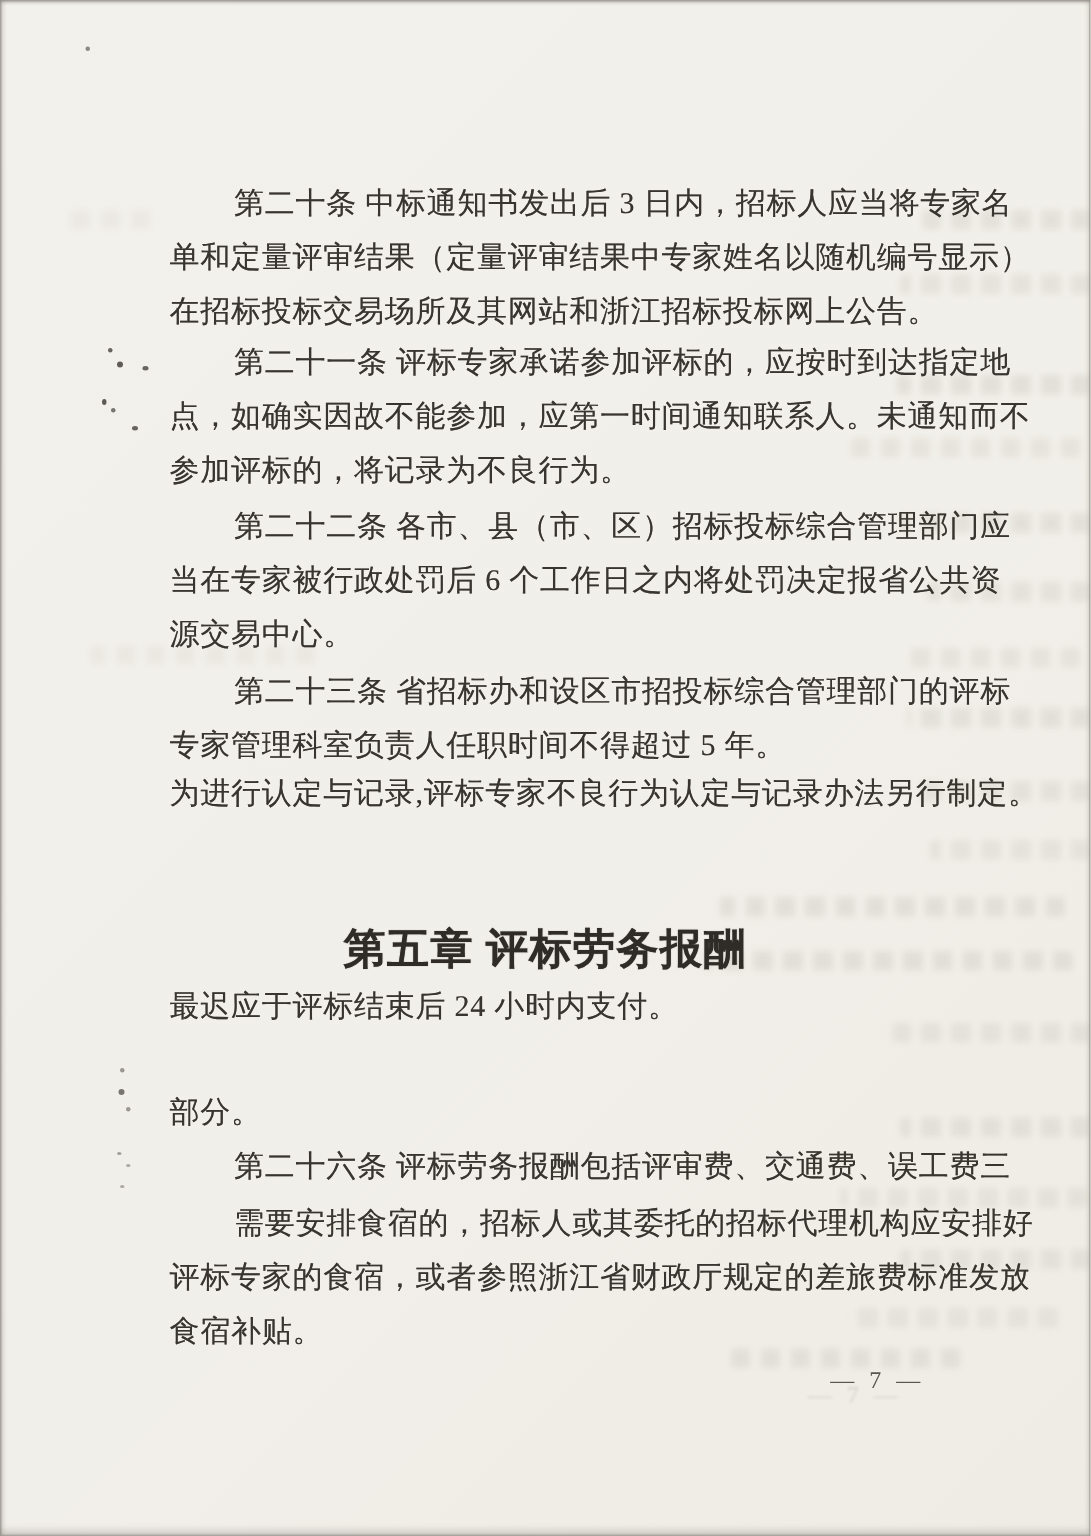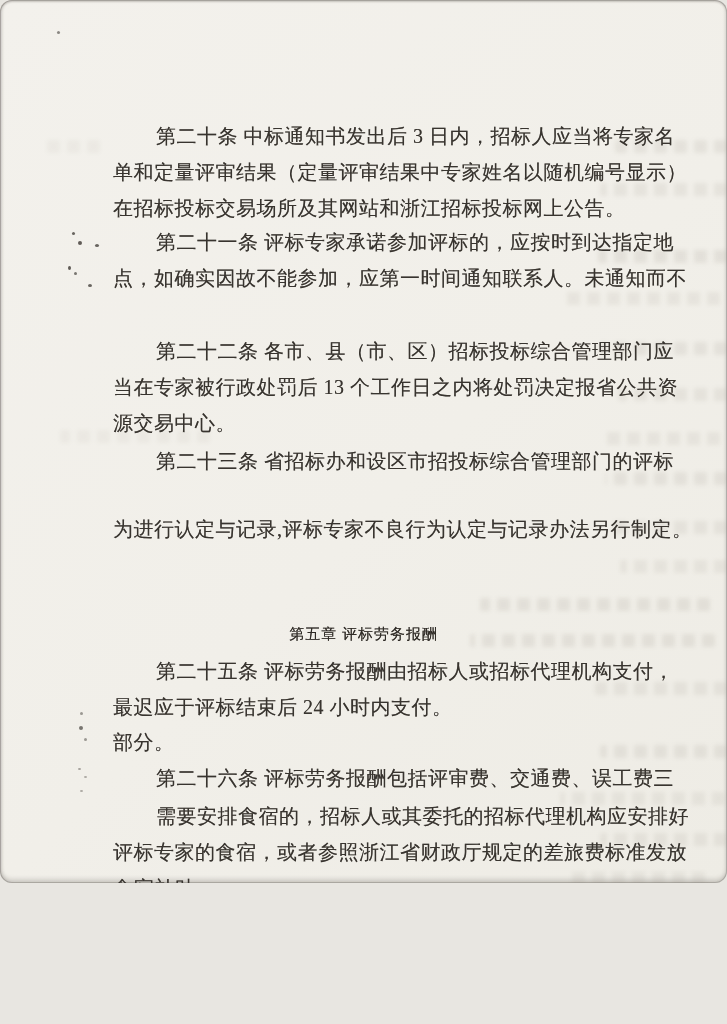--- a/index.html
+++ b/index.html
@@ -2,44 +2,43 @@
 <html><head>
 <meta charset="utf-8">
 <style>
   html,body{margin:0;padding:0;}
   body{
     width:727px;height:1024px;overflow:hidden;
     font-family:"Liberation Serif","DejaVu Serif",serif;
     background:#e8e6e1;
   }
   .page{
-    position:relative;width:727px;height:883px;
+    position:relative;width:727px;height:1024px;
     background:linear-gradient(135deg,#f3f1ec 0%,#f1efe9 55%,#eeece5 100%);
     box-shadow:
       inset 0 2px 2px rgba(90,85,80,.25),
       inset 2px 0 3px rgba(90,85,80,.18),
       inset -2px 0 3px rgba(120,115,110,.10),
       inset 0 -4px 4px rgba(100,95,90,.22),
       inset 0 0 0 1px #c9c6c1;
     overflow:hidden;
-    border-radius:12px;
   }
   
   .text-layer{position:absolute;inset:0;z-index:3;}
   .block{position:absolute;left:113px;width:560px;color:#38342f;}
   .block .line{
     white-space:nowrap;
     font-size:20px;line-height:36px;
     letter-spacing:.5px;
     text-shadow:0 0 .4px rgba(56,52,47,.55);
   }
   .block.article .line.first{padding-left:43px;}
   .block.chapter{left:0;width:727px;text-align:center;}
   .block.chapter .line{
-    font-weight:normal;font-size:15px;line-height:28px;
+    font-weight:bold;font-size:28px;line-height:28px;
     color:#2f2b26;letter-spacing:1px;
     text-shadow:0 0 .6px rgba(47,43,38,.7);
   }
   #block-0{top:118px;}
   #block-1{top:224px;font-family:Liberation Serif, serif;}
   #block-2{top:333px;}
   #block-3{top:443px;}
   #block-4{top:511px;}
   #block-5{top:620px;}
   #block-6{top:653px;}
@@ -96,37 +95,38 @@
 
   <div class="text-layer">
       <div class="block article" id="block-0">
         <div class="line first">第二十条  中标通知书发出后 3 日内，招标人应当将专家名</div>
         <div class="line">单和定量评审结果（定量评审结果中专家姓名以随机编号显示）</div>
         <div class="line">在招标投标交易场所及其网站和浙江招标投标网上公告。</div>
       </div>
       <div class="block article" id="block-1">
         <div class="line first">第二十一条  评标专家承诺参加评标的，应按时到达指定地</div>
         <div class="line">点，如确实因故不能参加，应第一时间通知联系人。未通知而不</div>
+        <div class="line">参加评标的，将记录为不良行为。</div>
       </div>
       <div class="block article" id="block-2">
         <div class="line first">第二十二条  各市、县（市、区）招标投标综合管理部门应</div>
-        <div class="line">当在专家被行政处罚后 13 个工作日之内将处罚决定报省公共资</div>
+        <div class="line">当在专家被行政处罚后 6 个工作日之内将处罚决定报省公共资</div>
         <div class="line">源交易中心。</div>
       </div>
       <div class="block article" id="block-3">
         <div class="line first">第二十三条  省招标办和设区市招投标综合管理部门的评标</div>
+        <div class="line">专家管理科室负责人任职时间不得超过 5 年。</div>
       </div>
       <div class="block article" id="block-4">
         <div class="line">为进行认定与记录,评标专家不良行为认定与记录办法另行制定。</div>
       </div>
       <div class="block chapter" id="block-5">
         <div class="line">第五章  评标劳务报酬</div>
       </div>
       <div class="block article" id="block-6">
-        <div class="line first">第二十五条  评标劳务报酬由招标人或招标代理机构支付，</div>
         <div class="line">最迟应于评标结束后 24 小时内支付。</div>
       </div>
       <div class="block article" id="block-7">
         <div class="line">部分。</div>
         <div class="line first">第二十六条  评标劳务报酬包括评审费、交通费、误工费三</div>
       </div>
       <div class="block article" id="block-8">
         <div class="line first">需要安排食宿的，招标人或其委托的招标代理机构应安排好</div>
         <div class="line">评标专家的食宿，或者参照浙江省财政厅规定的差旅费标准发放</div>
         <div class="line">食宿补贴。</div>

